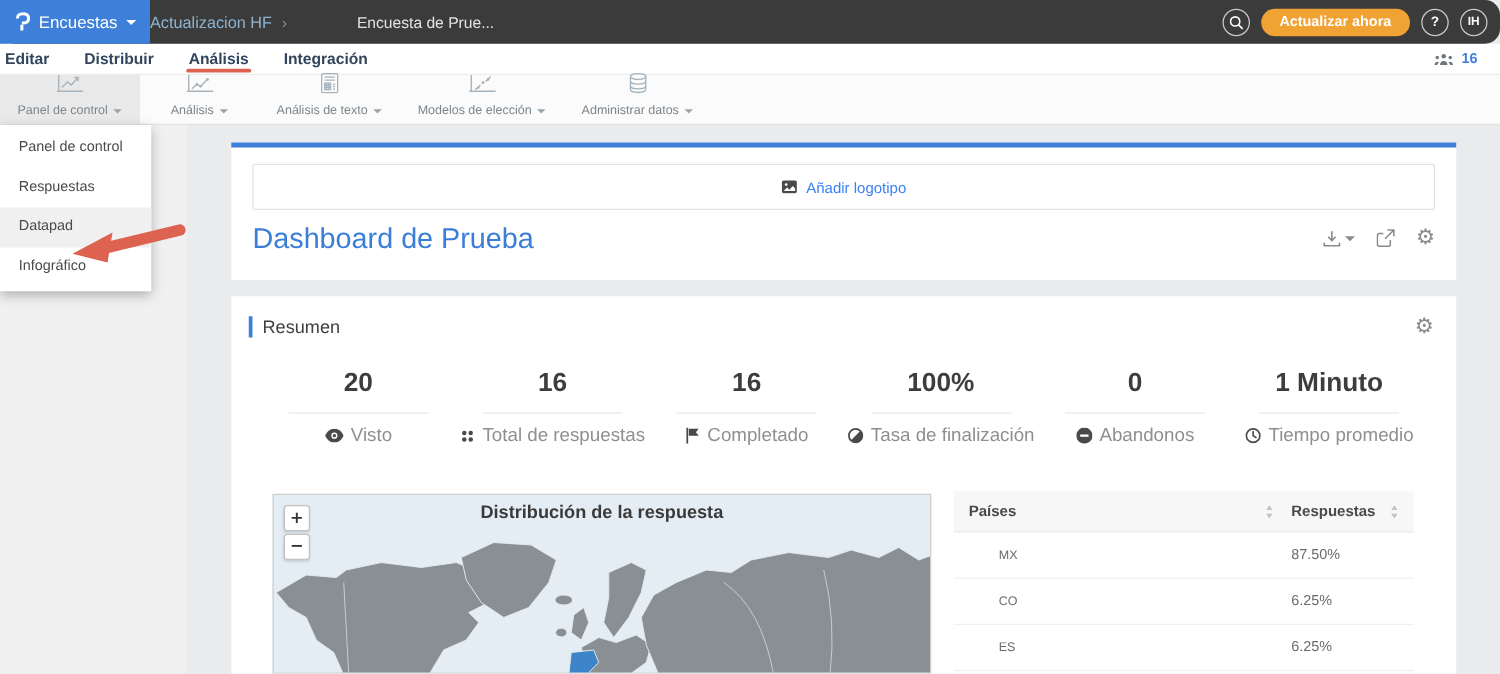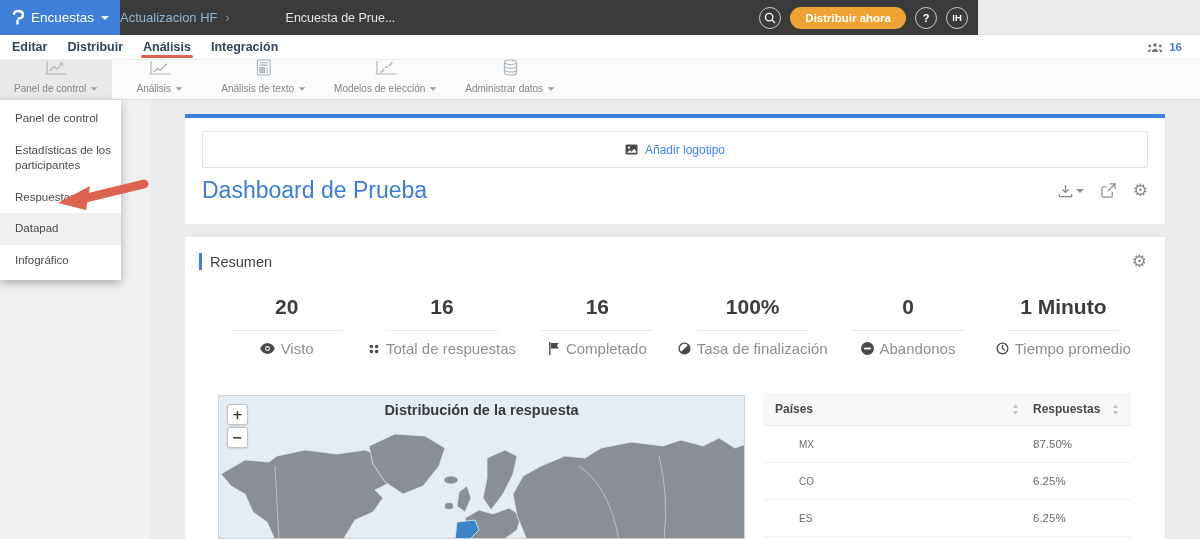--- a/index.html
+++ b/index.html
@@ -1,36 +1,36 @@
 <!DOCTYPE html>
 <html><head>
 <meta charset="utf-8">
 <style>
   * { margin:0; padding:0; box-sizing:border-box; }
   html,body { width:1200px; height:539px; }
   body { position:relative; overflow:hidden; background:#eaebed; font-family:"Liberation Sans",sans-serif; }
   .uni { font-family:"DejaVu Sans",sans-serif; }
 
   
-  .topbar { position:absolute; left:0; top:0; width:978px; height:35px; background:#3b3b3b; display:flex; align-items:center; z-index:5; }
+  .topbar { position:absolute; left:0; top:0; width:1200px; height:35px; background:#3b3b3b; display:flex; align-items:center; z-index:5;border-radius:12px; }
   .brand { width:120px; height:35px; background:#3e7fd9; display:flex; align-items:center; justify-content:center; gap:7px; cursor:pointer; }
   .brand-logo { display:flex; }
   .brand-label { color:#fff; font-size:13.5px; }
   .caret { width:0; height:0; border-left:4px solid transparent; border-right:4px solid transparent; border-top:4.5px solid currentColor; display:inline-block; }
   .brand .caret { color:#fff; margin-top:1px; }
   .crumbs { display:flex; align-items:center; gap:8px; }
   .crumb-parent { color:#8fb3cf; font-size:13px; }
   .crumb-sep { color:#8d8d8d; font-size:12px; }
   .crumb-current { color:#e3e3e3; font-size:12.5px;padding-left:48px; }
   .top-right { margin-left:auto; display:flex; align-items:center; gap:9px; padding-right:10px; }
   .circle-btn { width:22px; height:22px; border-radius:50%; border:1.5px solid #c9c9c9; display:flex; align-items:center; justify-content:center; color:#fff; font-size:11px; font-weight:bold; cursor:pointer; background:transparent; }
   .update-btn { height:22px; background:#f0a233; border:none; border-radius:12px; color:#fff; font-size:11.5px; font-weight:bold; padding:0 15px; font-family:"Liberation Sans",sans-serif; cursor:pointer; }
 
   
-  .navbar { position:absolute; left:0; top:35px; width:1200px; height:25px; background:#fff; border-bottom:1px solid #ececec; display:flex; align-items:center; gap:20px; padding-left:12px; z-index:4; }
+  .navbar { position:absolute; left:0; top:35px; width:1200px; height:25px; background:#fff; border-bottom:1px solid #ececec; display:flex; align-items:center; gap:28px; padding-left:4px; z-index:4; }
   .nav-item { font-size:12.5px; font-weight:bold; color:#31455c; cursor:pointer; position:relative; line-height:25px; }
   .nav-item.annotated::after { content:""; position:absolute; left:-2px; right:-2px; bottom:2px; height:3px; background:#dd6250; border-radius:2px; }
   .nav-right { margin-left:auto; display:flex; align-items:center; gap:6px; padding-right:18px; cursor:pointer; }
   .nav-count { color:#3e7fd9; font-size:11.5px; font-weight:bold; }
 
   
   .toolbar { position:absolute; left:0; top:60px; width:1200px; height:40px; background:#fbfbfb; border-bottom:1px solid #e3e3e3; display:flex; z-index:4; }
   .tool { min-width:95px; padding:4px 14px 5px; display:flex; flex-direction:column; align-items:center; justify-content:flex-end; gap:3px; cursor:pointer; }
   .tool.selected { background:#e9e9e9; }
   .tool-label { display:flex; align-items:center; gap:4px; font-size:10px; color:#7d868d; }
@@ -107,21 +107,21 @@
   </div>
   <div class="top-right">
     <div class="circle-btn">
       <span style="display:flex;">
         <svg width="12" height="12" viewBox="0 0 14 14">
             <circle cx="6" cy="6" r="4.3" fill="none" stroke="#fff" stroke-width="1.5"></circle>
             <path d="M9.4 9.4L13 13" stroke="#fff" stroke-width="1.5"></path>
           </svg>
       </span>
     </div>
-    <button class="update-btn">Distribuir ahora</button>
+    <button class="update-btn">Actualizar ahora</button>
     <div class="circle-btn">?</div>
     <div class="circle-btn" style="font-size:9.5px;">IH</div>
   </div>
 </div>
 
 <div class="navbar">
   <span class="nav-item">Editar</span>
   <span class="nav-item">Distribuir</span>
   <span class="nav-item annotated">Análisis</span>
   <span class="nav-item">Integración</span>
@@ -212,21 +212,20 @@
         <span>Administrar datos</span>
         <span class="caret"></span>
       </span>
   </div>
 </div>
 
 <div class="left-rail"></div>
 
 <div class="dropdown">
   <div class="dd-item">Panel de control</div>
-  <div class="dd-item">Estadísticas de los participantes</div>
   <div class="dd-item">Respuestas</div>
   <div class="dd-item hl">Datapad</div>
   <div class="dd-item">Infográfico</div>
 </div>
 
 <div class="arrow-annotation">
   <svg width="100" height="38" viewBox="0 0 100 38">
     <path d="M92 8 L34 22" stroke="#dd6250" stroke-width="9" stroke-linecap="round"></path>
     <polygon points="6,27 38,10 34,34" fill="#dd6250"></polygon>
   </svg>

